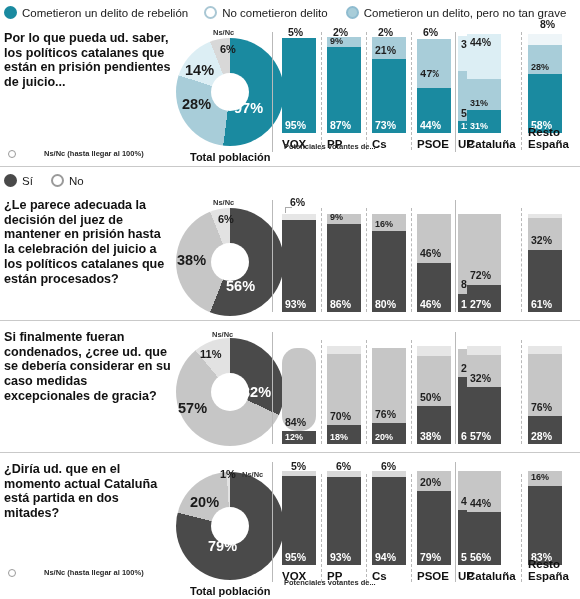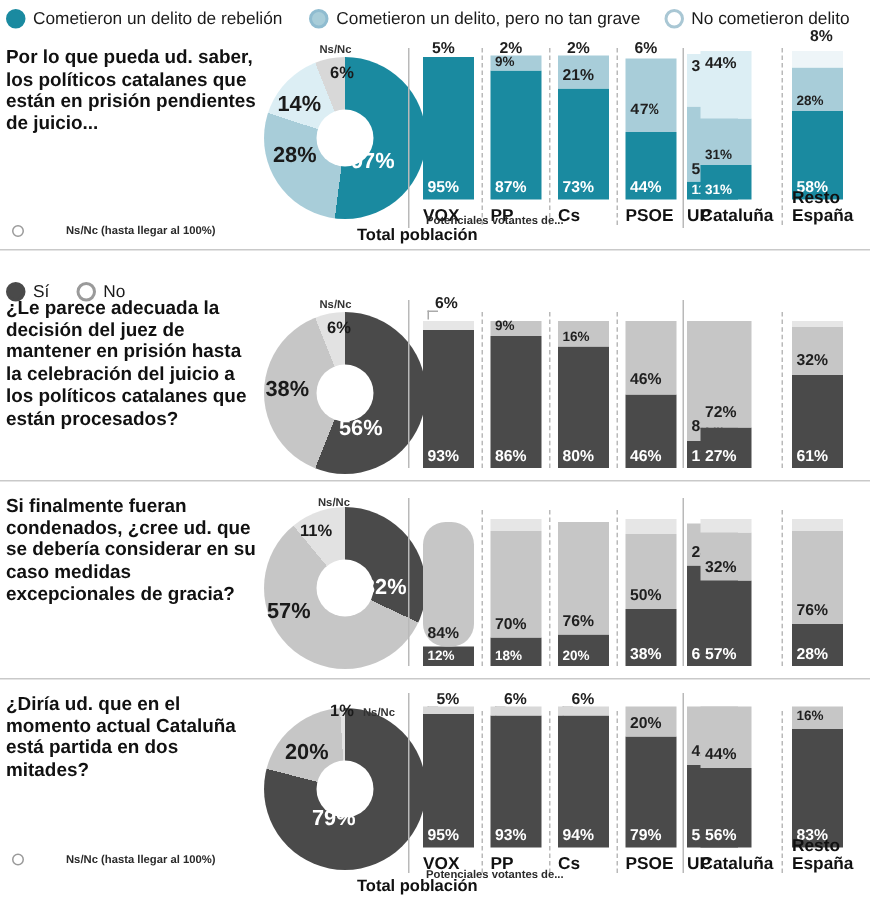--- a/index.html
+++ b/index.html
@@ -71,21 +71,20 @@
   }
   .donut-label.sm { font-size: 11px; }
   .donut-label.white { color: #ffffff; }
   .donut-nsnc {
     position: absolute; font-size: 7.5px; font-weight: 700; color: #333;
     white-space: nowrap;
   }
   .donut-caption {
     position: absolute; font-size: 11px; font-weight: 700; color: #111;
     white-space: nowrap;
-    margin-left: 48px;
   }
 
   
   .bars-group { position: absolute; }
   .bar-col { position: absolute; }
   .bar {
     position: absolute; bottom: 22px; width: 100%;
     display: flex; flex-direction: column-reverse;
   }
   .seg { width: 100%; position: relative; }
@@ -127,27 +126,27 @@
 </head>
 <body>
 
 <div class="infographic">
 
   <div class="legend-row" style="top:6px;">
     <div class="legend-item">
       <span class="legend-dot"></span>
       <span class="legend-label">Cometieron un delito de rebelión</span>
     </div>
+    <div class="legend-item" style="margin-left:16px;">
+      <span class="legend-dot light"></span>
+      <span class="legend-label">No cometieron delito</span>
+    </div>
     <div class="legend-item" style="margin-left:18px;">
       <span class="legend-dot mid"></span>
       <span class="legend-label">Cometieron un delito, pero no tan grave</span>
-    </div>
-    <div class="legend-item" style="margin-left:16px;">
-      <span class="legend-dot light"></span>
-      <span class="legend-label">No cometieron delito</span>
     </div>
   </div>
 
   <div class="question" style="top:31px;">Por lo que pueda ud. saber, los políticos catalanes que están en prisión pendientes de juicio...</div>
 
   <div class="nsnc-note" style="top:149px;">
     <span class="dot"></span>
     <span>Ns/Nc (hasta llegar al 100%)</span>
   </div>
 
@@ -270,21 +269,21 @@
         <span>Resto</span><br>
         <span>España</span>
       </div>
     </div>
 
     <div class="votantes-note" style="left:284px; top:112px;">Potenciales votantes de...</div>
   </div>
 
   <div class="hr" style="top:166px;"></div>
 
-  <div class="legend-row" style="top:188px;">
+  <div class="legend-row" style="top:174px;">
     <div class="legend-item">
       <span class="legend-dot dark-grey"></span>
       <span class="legend-label">Sí</span>
     </div>
     <div class="legend-item" style="margin-left:18px;">
       <span class="legend-dot grey-open"></span>
       <span class="legend-label">No</span>
     </div>
   </div>
 

